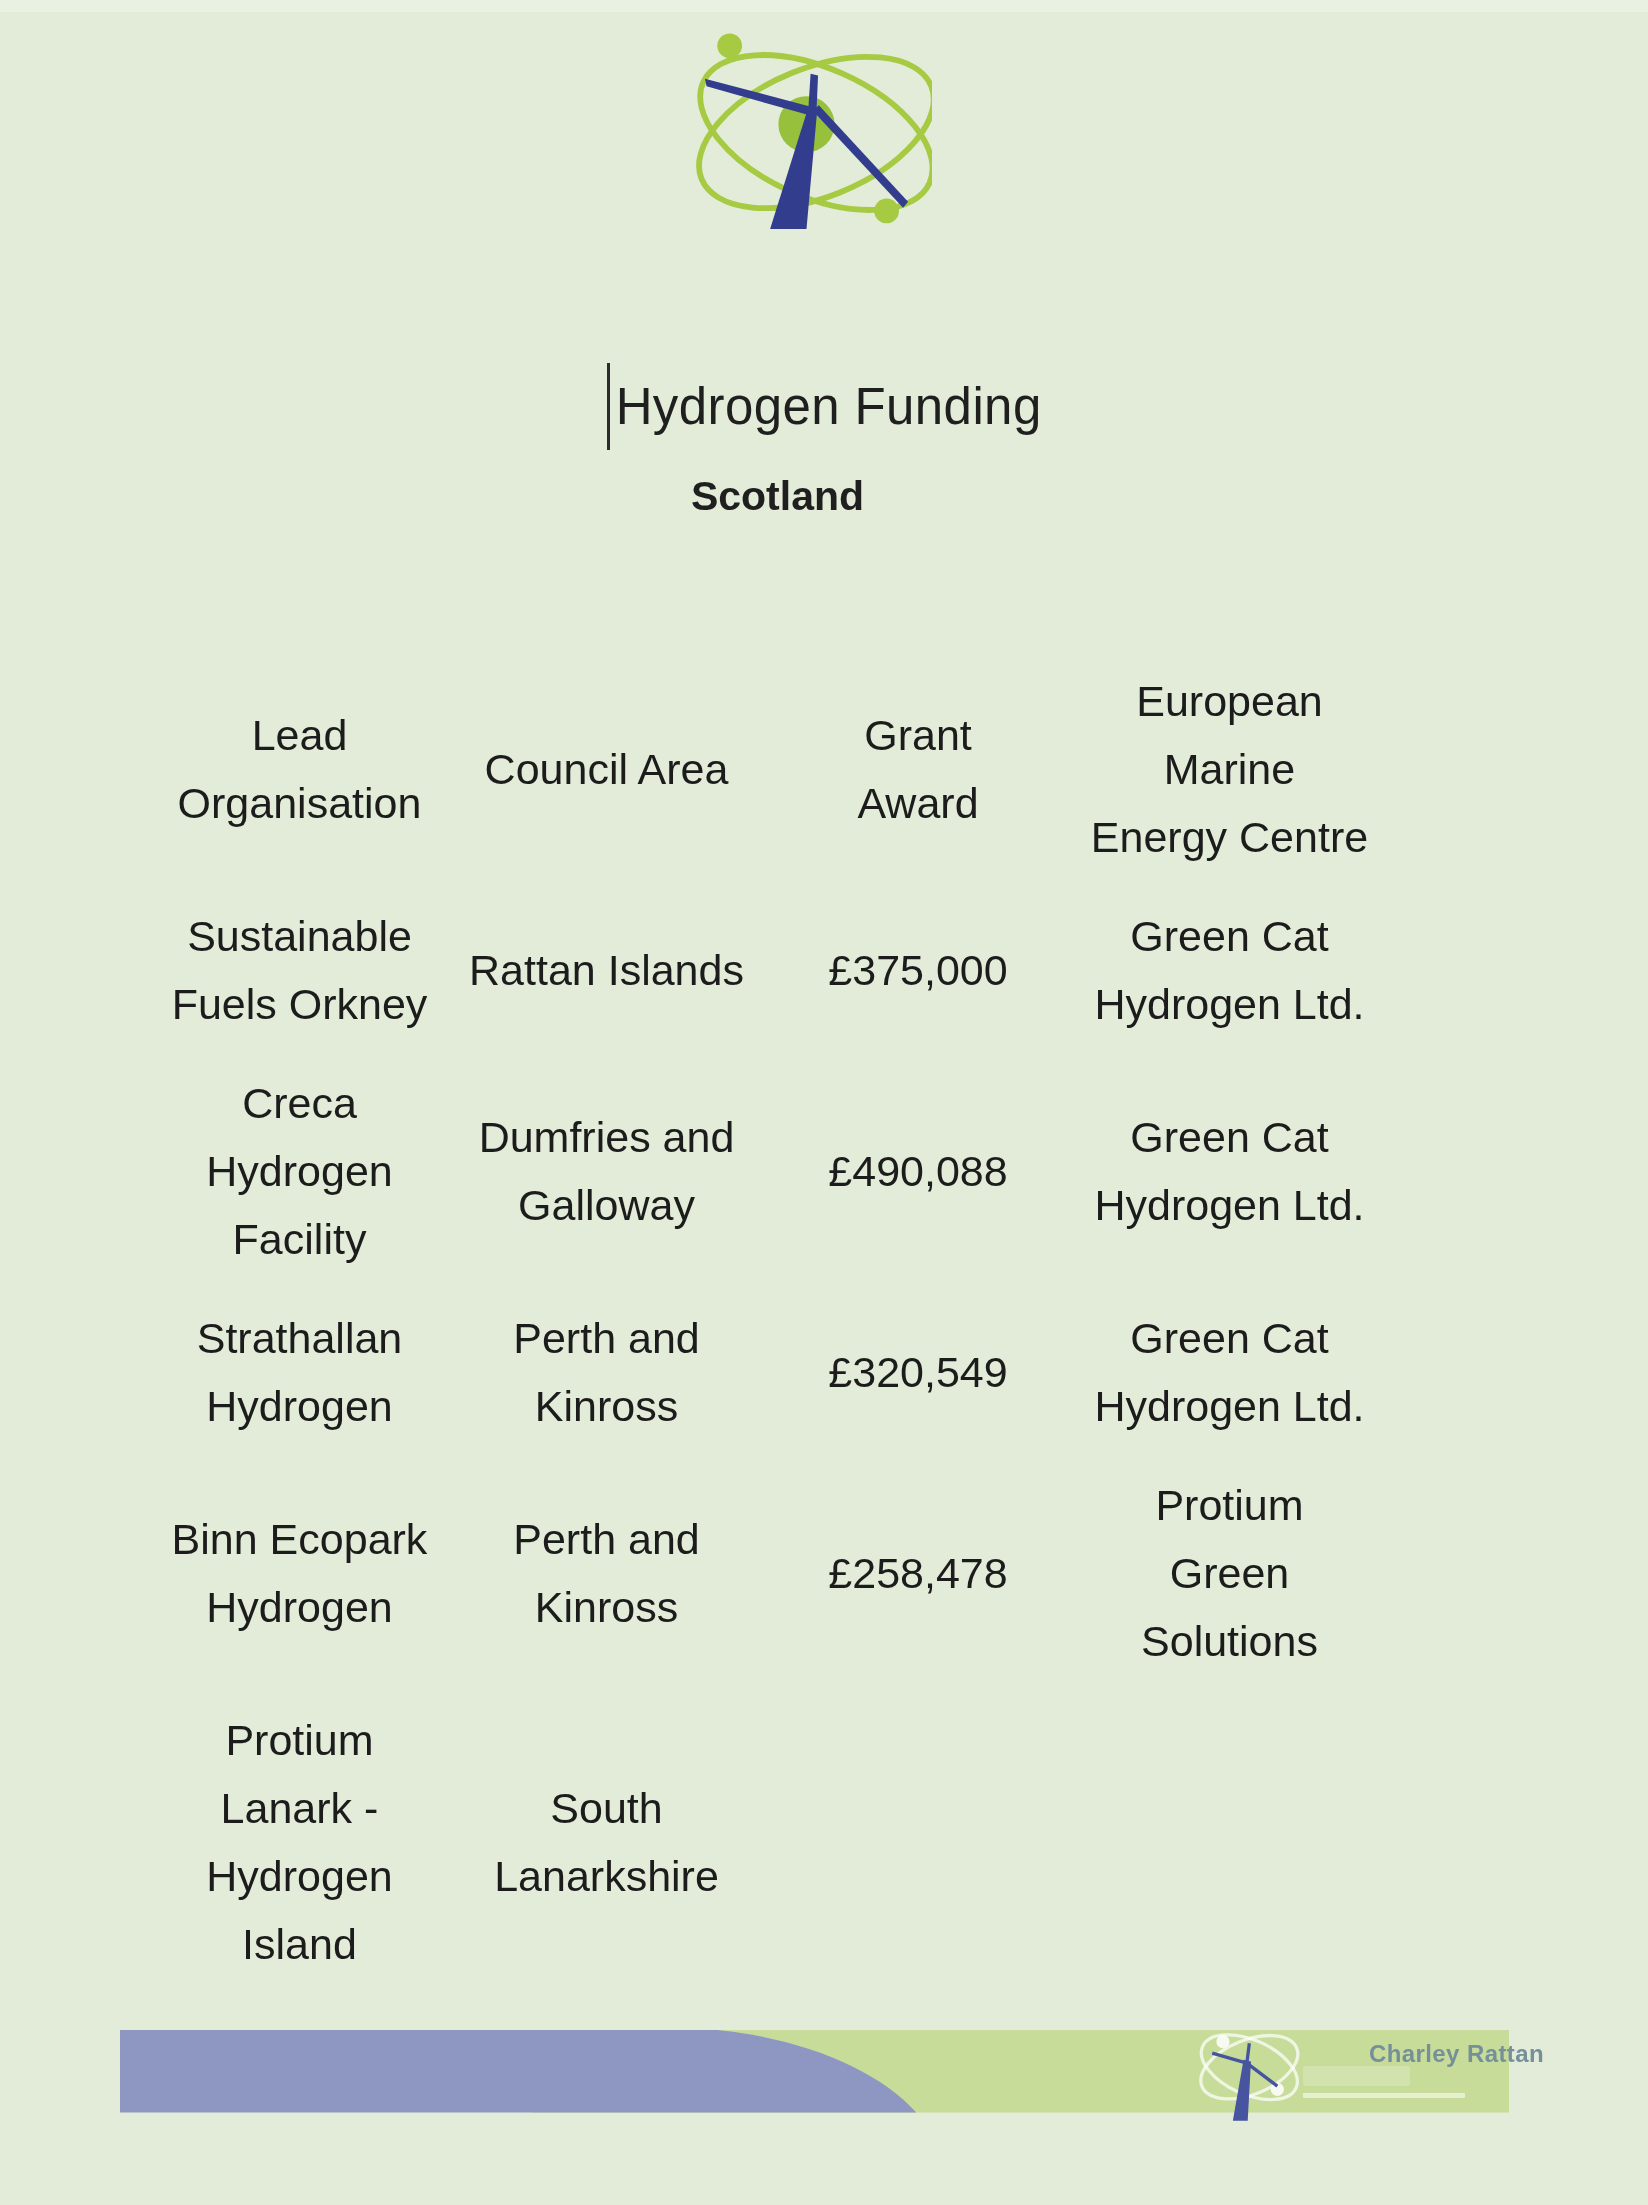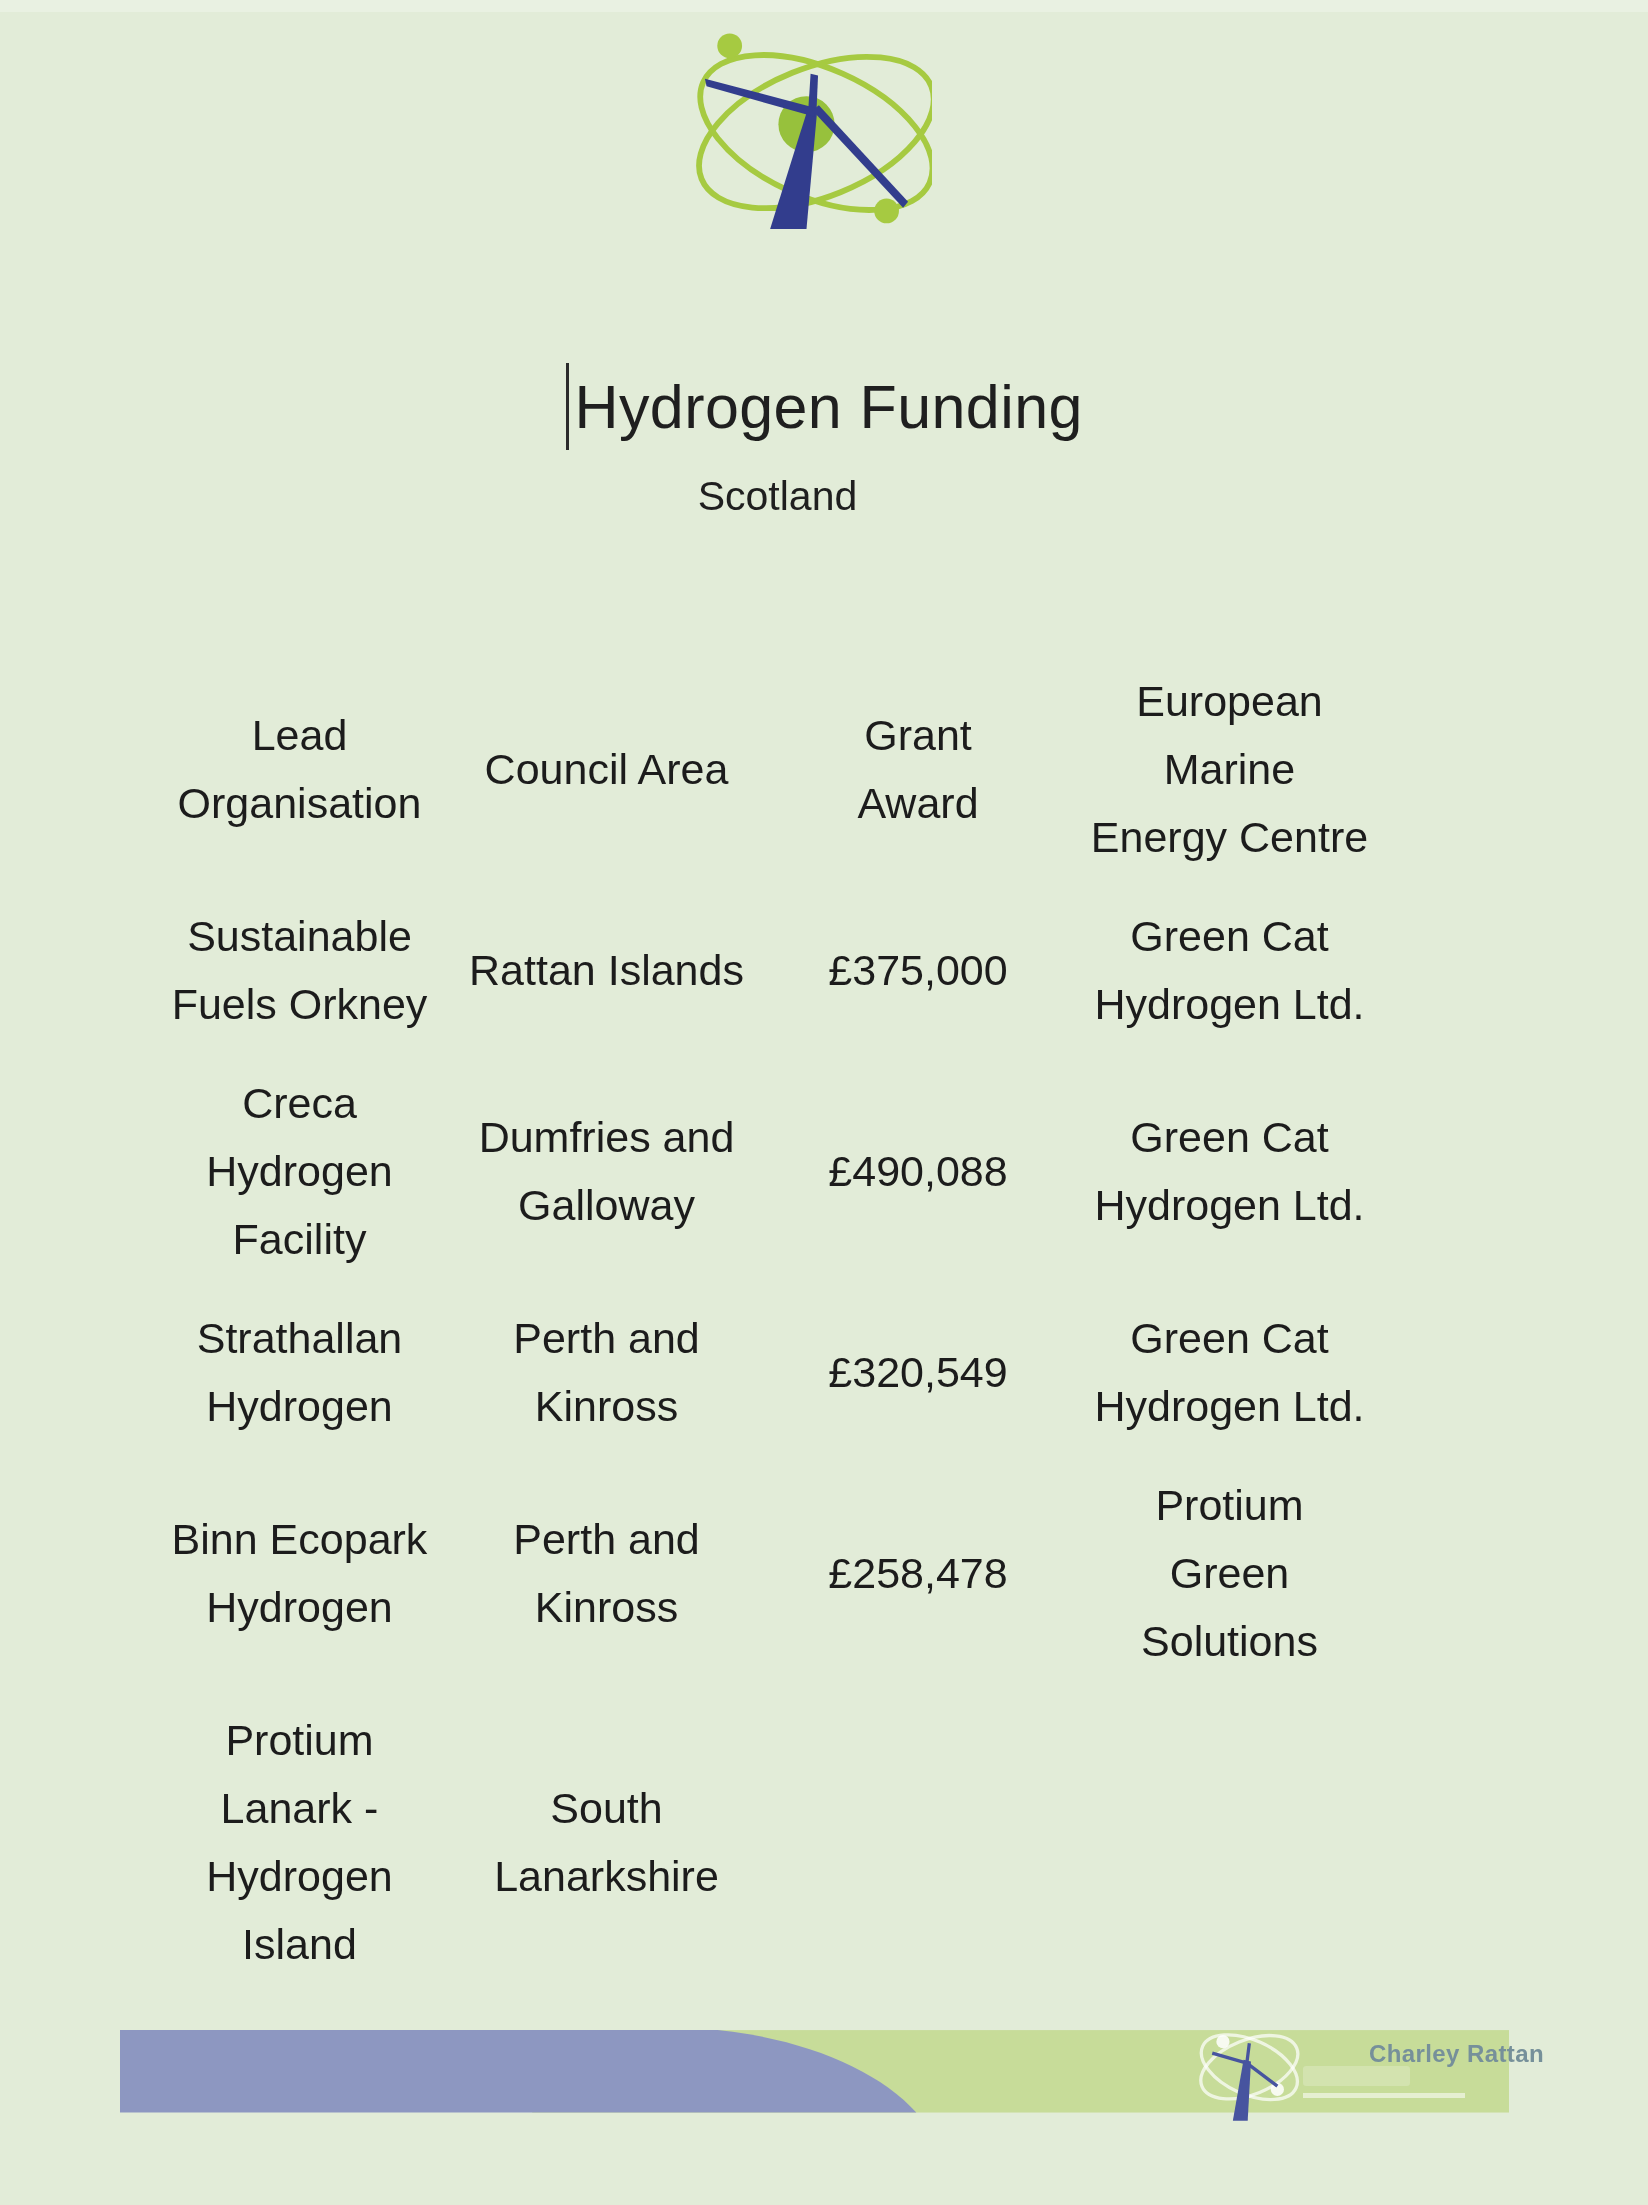--- a/index.html
+++ b/index.html
@@ -19,26 +19,26 @@
     position:absolute;left:676px;top:20.6px;width:256px;height:223px;
   }
   .title-row{
     position:absolute;left:0;top:363px;width:1649px;
     display:flex;justify-content:center;align-items:center;gap:5.8px;
   }
   .cursor{
     width:2.5px;height:87px;background:#2b2b2b;
   }
   .title{
-    margin:0;font-size:61px;font-weight:400;line-height:86px;
+    margin:0;font-size:51px;font-weight:400;line-height:86px;
     letter-spacing:0.4px;color:#1f1f1f;white-space:nowrap;
   }
   .subtitle{
     position:absolute;left:0;top:472px;width:1555px;margin:0;
-    text-align:center;font-size:41px;font-weight:400;line-height:49px;color:#1f1f1f;
+    text-align:center;font-size:41px;font-weight:700;line-height:49px;color:#1f1f1f;
   }
   .table{
     position:absolute;left:141px;top:667px;width:1237px;
     display:grid;
     grid-template-columns:317px 297px 326px 297px;
     row-gap:31px;
   }
   .cell{
     display:flex;align-items:center;justify-content:center;
     text-align:center;

